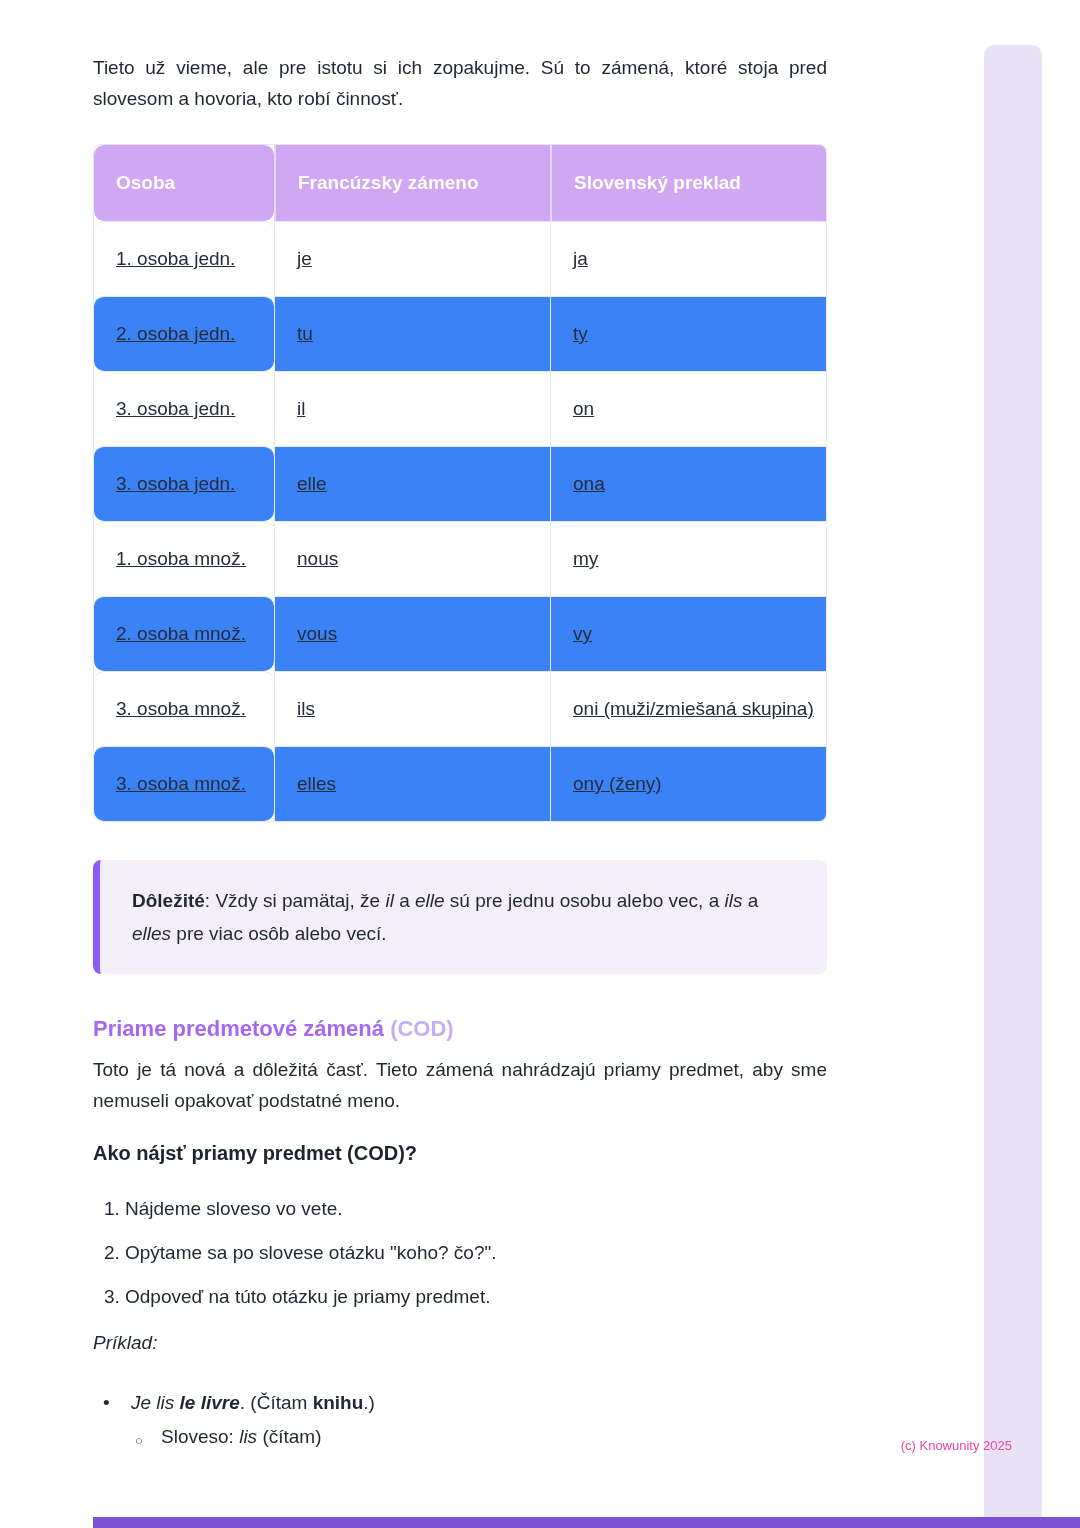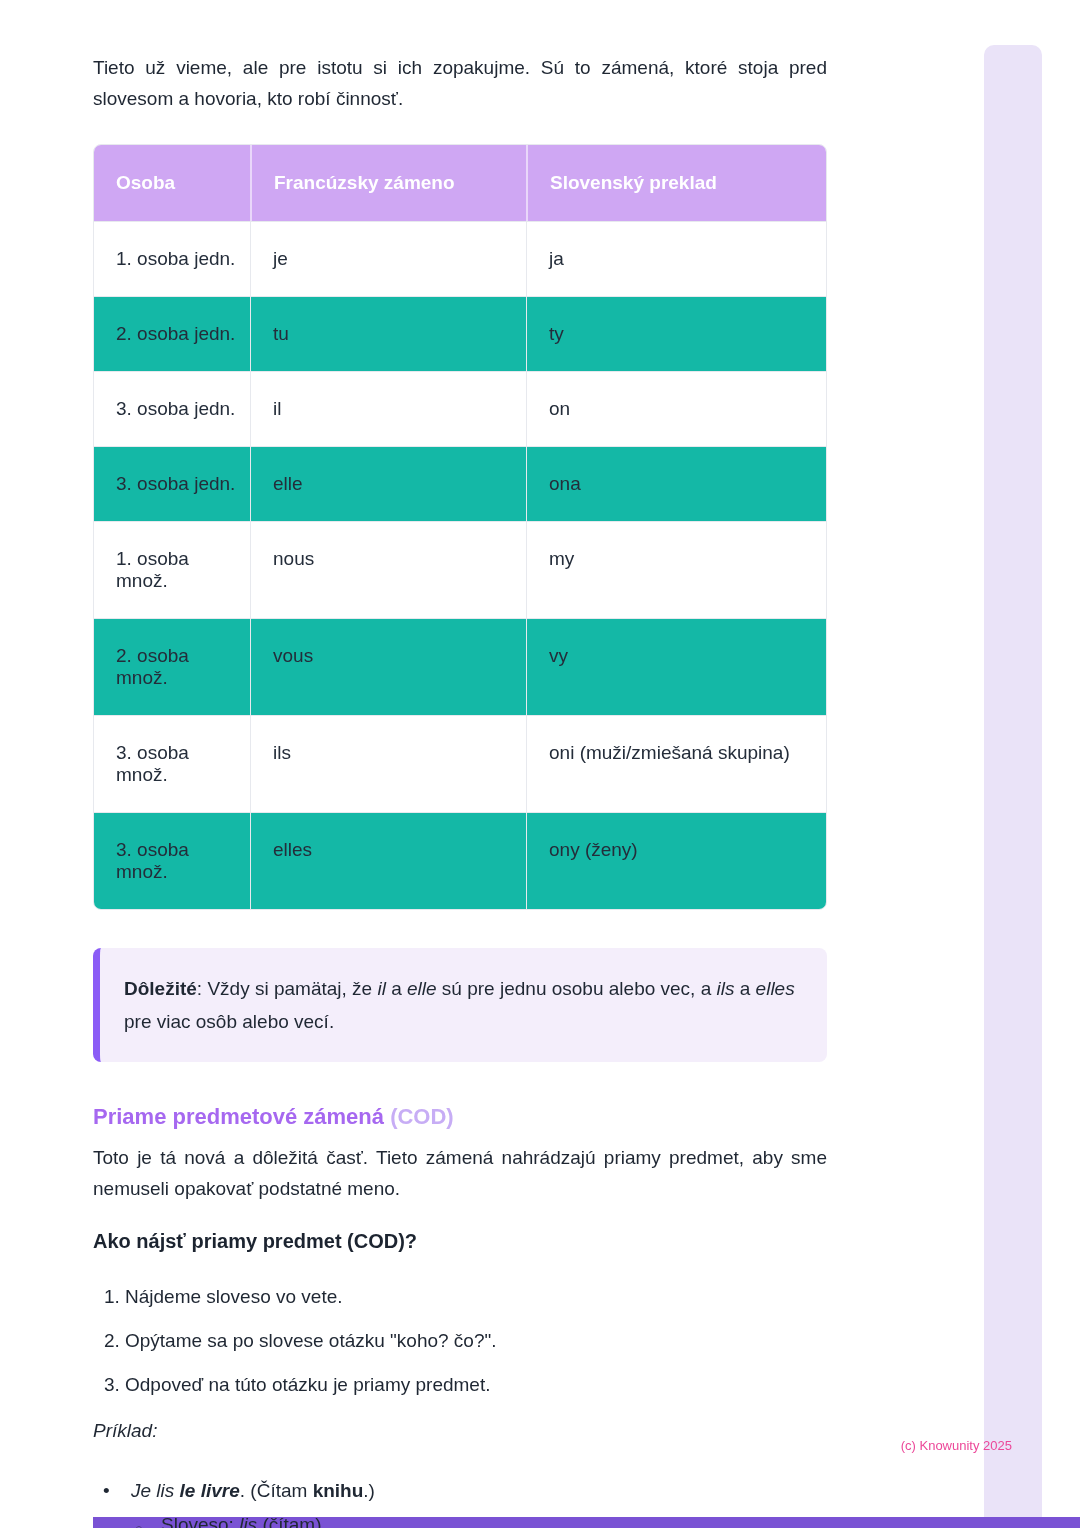--- a/index.html
+++ b/index.html
@@ -36,46 +36,47 @@
 
   
   .ptable {
     border: 1px solid #e7e9ee;
     border-radius: 8px;
     overflow: hidden;
     margin-bottom: 38px;
     background: #fff;
   }
   .trow { display: flex; }
-  .c1 { width: 156px; }
+  .c1 { width: 180px; border-radius: 10px; }
   .c2 { width: 276px; }
   .c3 { flex: 1; }
   .th {
     background: #cfa7f3;
     color: #ffffff;
     font-weight: bold;
     font-size: 19px;
     padding: 27px 0 27px 22px;
   }
   .th + .th { border-left: 2px solid rgba(255,255,255,0.55); }
   .td {
     font-size: 19px;
     color: #242d3a;
     padding: 26px 10px 26px 22px;
     border-top: 1px solid #e7e9ee;
+    text-decoration: underline;
   }
   .td + .td { border-left: 1px solid #e7e9ee; }
-  .trow.alt .td { background: #14b8a6; }
+  .trow.alt .td { background: #3b82f6; }
 
   
   .callout {
     background: #f4eefb;
     border-left: 7px solid #8b5cf6;
     border-radius: 8px;
-    padding: 24px 24px;
+    padding: 24px 32px;
     margin-bottom: 42px;
   }
   .callout p { line-height: 33px; }
 
   h2.section-title {
     font-size: 22px;
     font-weight: bold;
     color: #a668f0;
     margin-bottom: 12px;
   }

